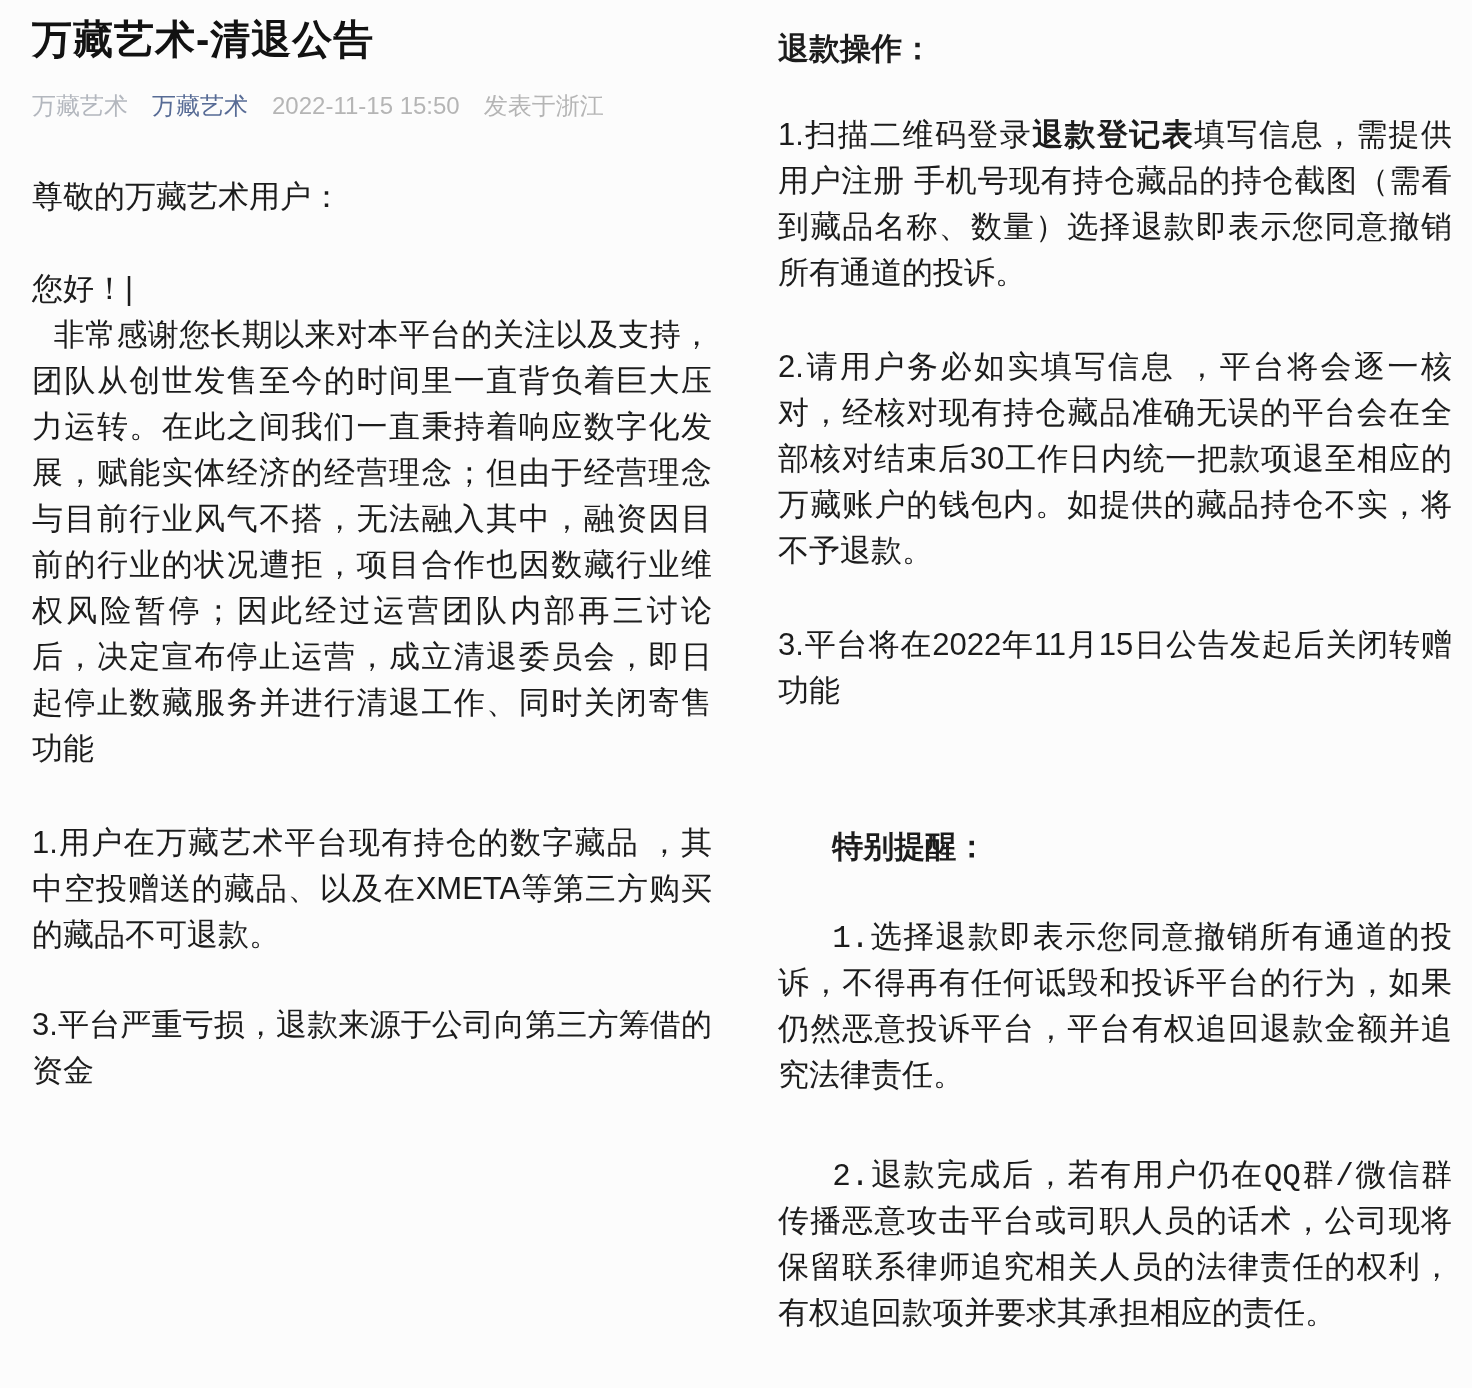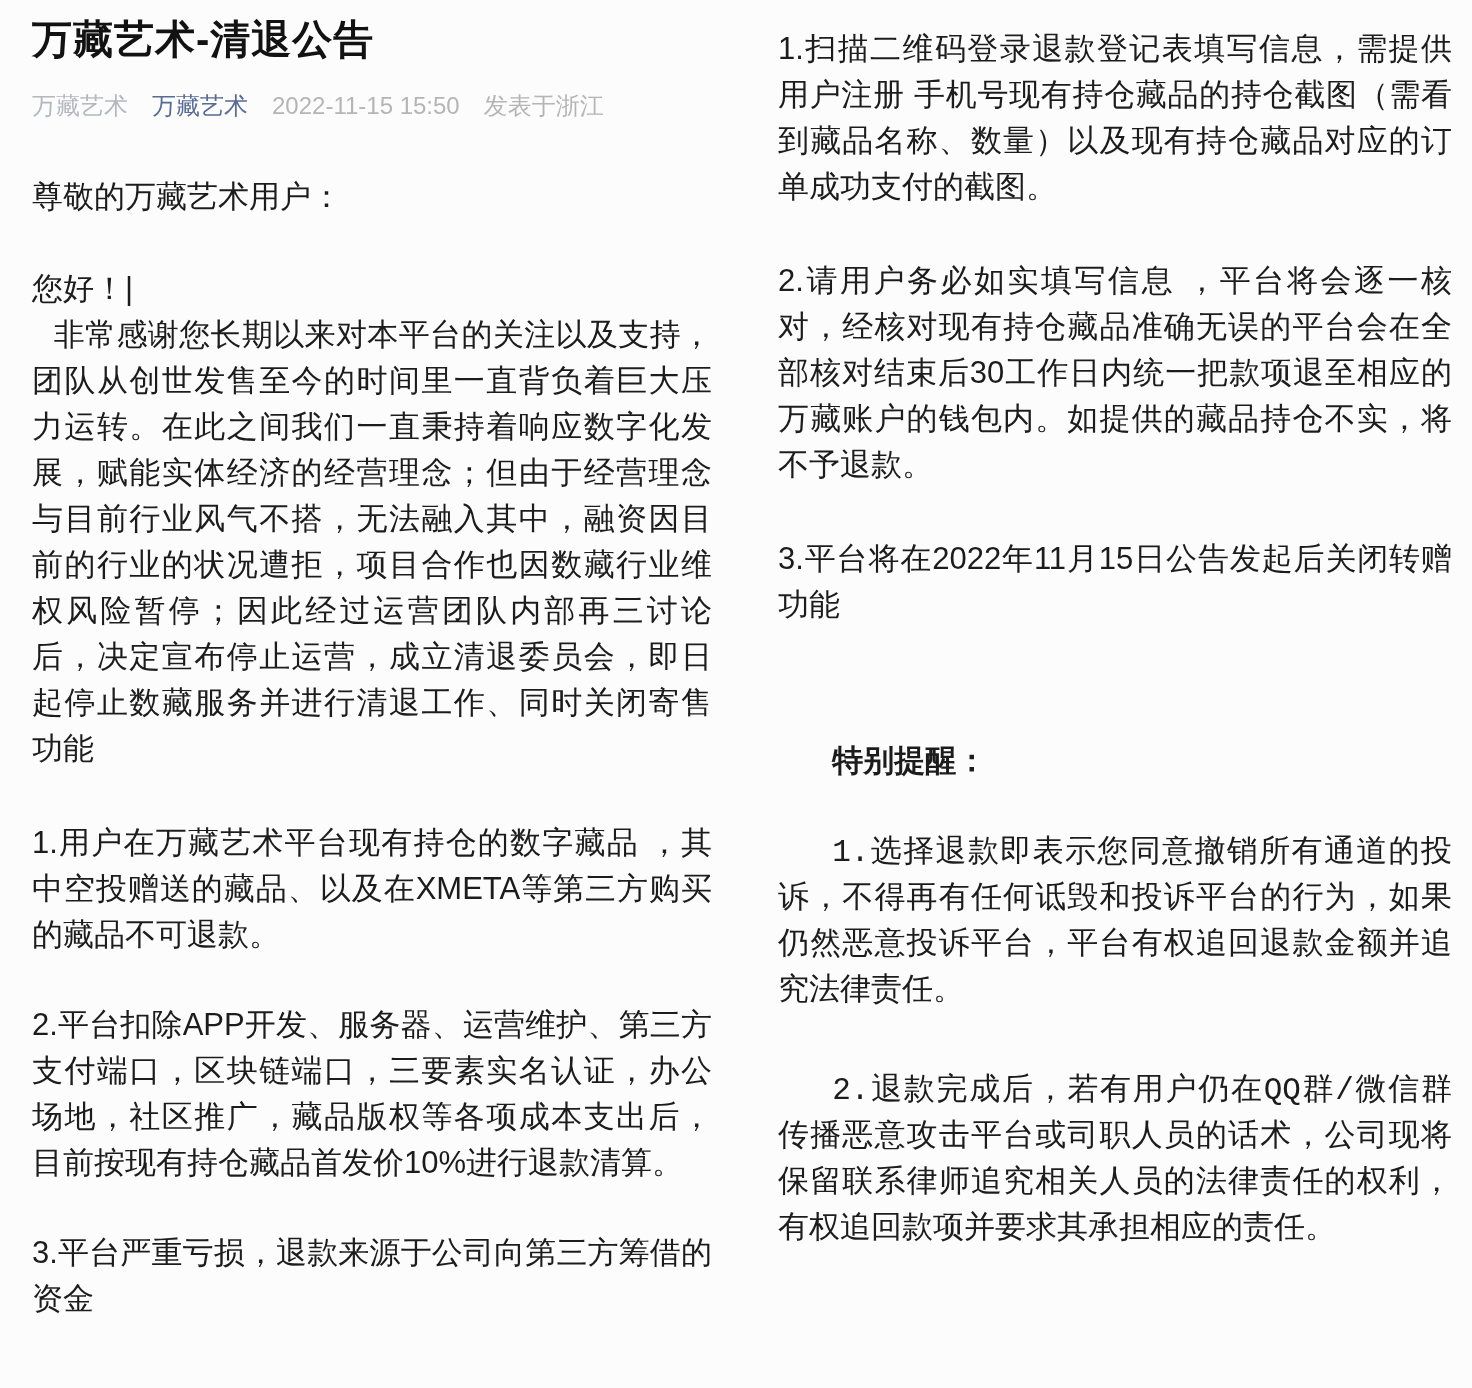--- a/index.html
+++ b/index.html
@@ -36,21 +36,21 @@
   .byline-account { color: #576b95; cursor: pointer; }
   .byline-date, .byline-loc { color: #b5b5b5; }
 
   .para {
     font-size: 31px;
     line-height: 46px;
     text-align: justify;
     color: #1c1c1c;
   }
   .h { font-weight: 700; }
-  .b { font-weight: 400; }
+  .b { font-weight: 700; }
 
   
   .salutation { margin-bottom: 46px; }
   .greeting   { margin-bottom: 0; }
   .intro      { text-indent: 0.7em; margin-bottom: 48px; }
   .rules .rule + .rule { margin-top: 44px; }
 
   
   .refund-heading { margin-bottom: 40px; }
   .steps .step + .step { margin-top: 48px; }
@@ -72,29 +72,29 @@
       <span class="byline-date">2022-11-15 15:50</span>
       <span class="byline-loc">发表于浙江</span>
     </div>
 
     <p class="para salutation">尊敬的万藏艺术用户：</p>
     <p class="para greeting">您好！|</p>
     <p class="para intro">非常感谢您长期以来对本平台的关注以及支持，团队从创世发售至今的时间里一直背负着巨大压力运转。在此之间我们一直秉持着响应数字化发展，赋能实体经济的经营理念；但由于经营理念与目前行业风气不搭，无法融入其中，融资因目前的行业的状况遭拒，项目合作也因数藏行业维权风险暂停；因此经过运营团队内部再三讨论后，决定宣布停止运营，成立清退委员会，即日起停止数藏服务并进行清退工作、同时关闭寄售功能</p>
 
     <div class="rules">
       <p class="para rule">1.用户在万藏艺术平台现有持仓的数字藏品 ，其中空投赠送的藏品、以及在XMETA等第三方购买的藏品不可退款。</p>
-      <p class="para rule">2.平台扣除APP开发、服务器、运营维护、第三方支付端口，区块链端口，三要素实名认证，办公场地，社区推广，藏品版权等各项成本支出后，目前按现有持仓藏品首发价10%进行退款清算。</p>
       <p class="para rule">3.平台严重亏损，退款来源于公司向第三方筹借的资金</p>
     </div>
   </div>
 
   <div class="col col-right">
+    <p class="para h refund-heading">退款操作：</p>
 
     <div class="steps">
-      <p class="para step"><span>1.扫描二维码登录</span><span class="b">退款登记表</span><span>填写信息，需提供用户注册 手机号现有持仓藏品的持仓截图（需看到藏品名称、数量）以及现有持仓藏品对应的订单成功支付的截图。</span></p>
+      <p class="para step"><span>1.扫描二维码登录</span><span class="b">退款登记表</span><span>填写信息，需提供用户注册 手机号现有持仓藏品的持仓截图（需看到藏品名称、数量）选择退款即表示您同意撤销所有通道的投诉。</span></p>
       <p class="para step">2.请用户务必如实填写信息 ，平台将会逐一核对，经核对现有持仓藏品准确无误的平台会在全部核对结束后30工作日内统一把款项退至相应的万藏账户的钱包内。如提供的藏品持仓不实，将不予退款。</p>
       <p class="para step">3.平台将在2022年11月15日公告发起后关闭转赠功能</p>
     </div>
 
     <p class="para h notice-heading">特别提醒：</p>
     <div class="notices">
       <p class="para notice">1.选择退款即表示您同意撤销所有通道的投诉，不得再有任何诋毁和投诉平台的行为，如果仍然恶意投诉平台，平台有权追回退款金额并追究法律责任。</p>
       <p class="para notice">2.退款完成后，若有用户仍在QQ群/微信群传播恶意攻击平台或司职人员的话术，公司现将保留联系律师追究相关人员的法律责任的权利，有权追回款项并要求其承担相应的责任。</p>
     </div>
   </div>

